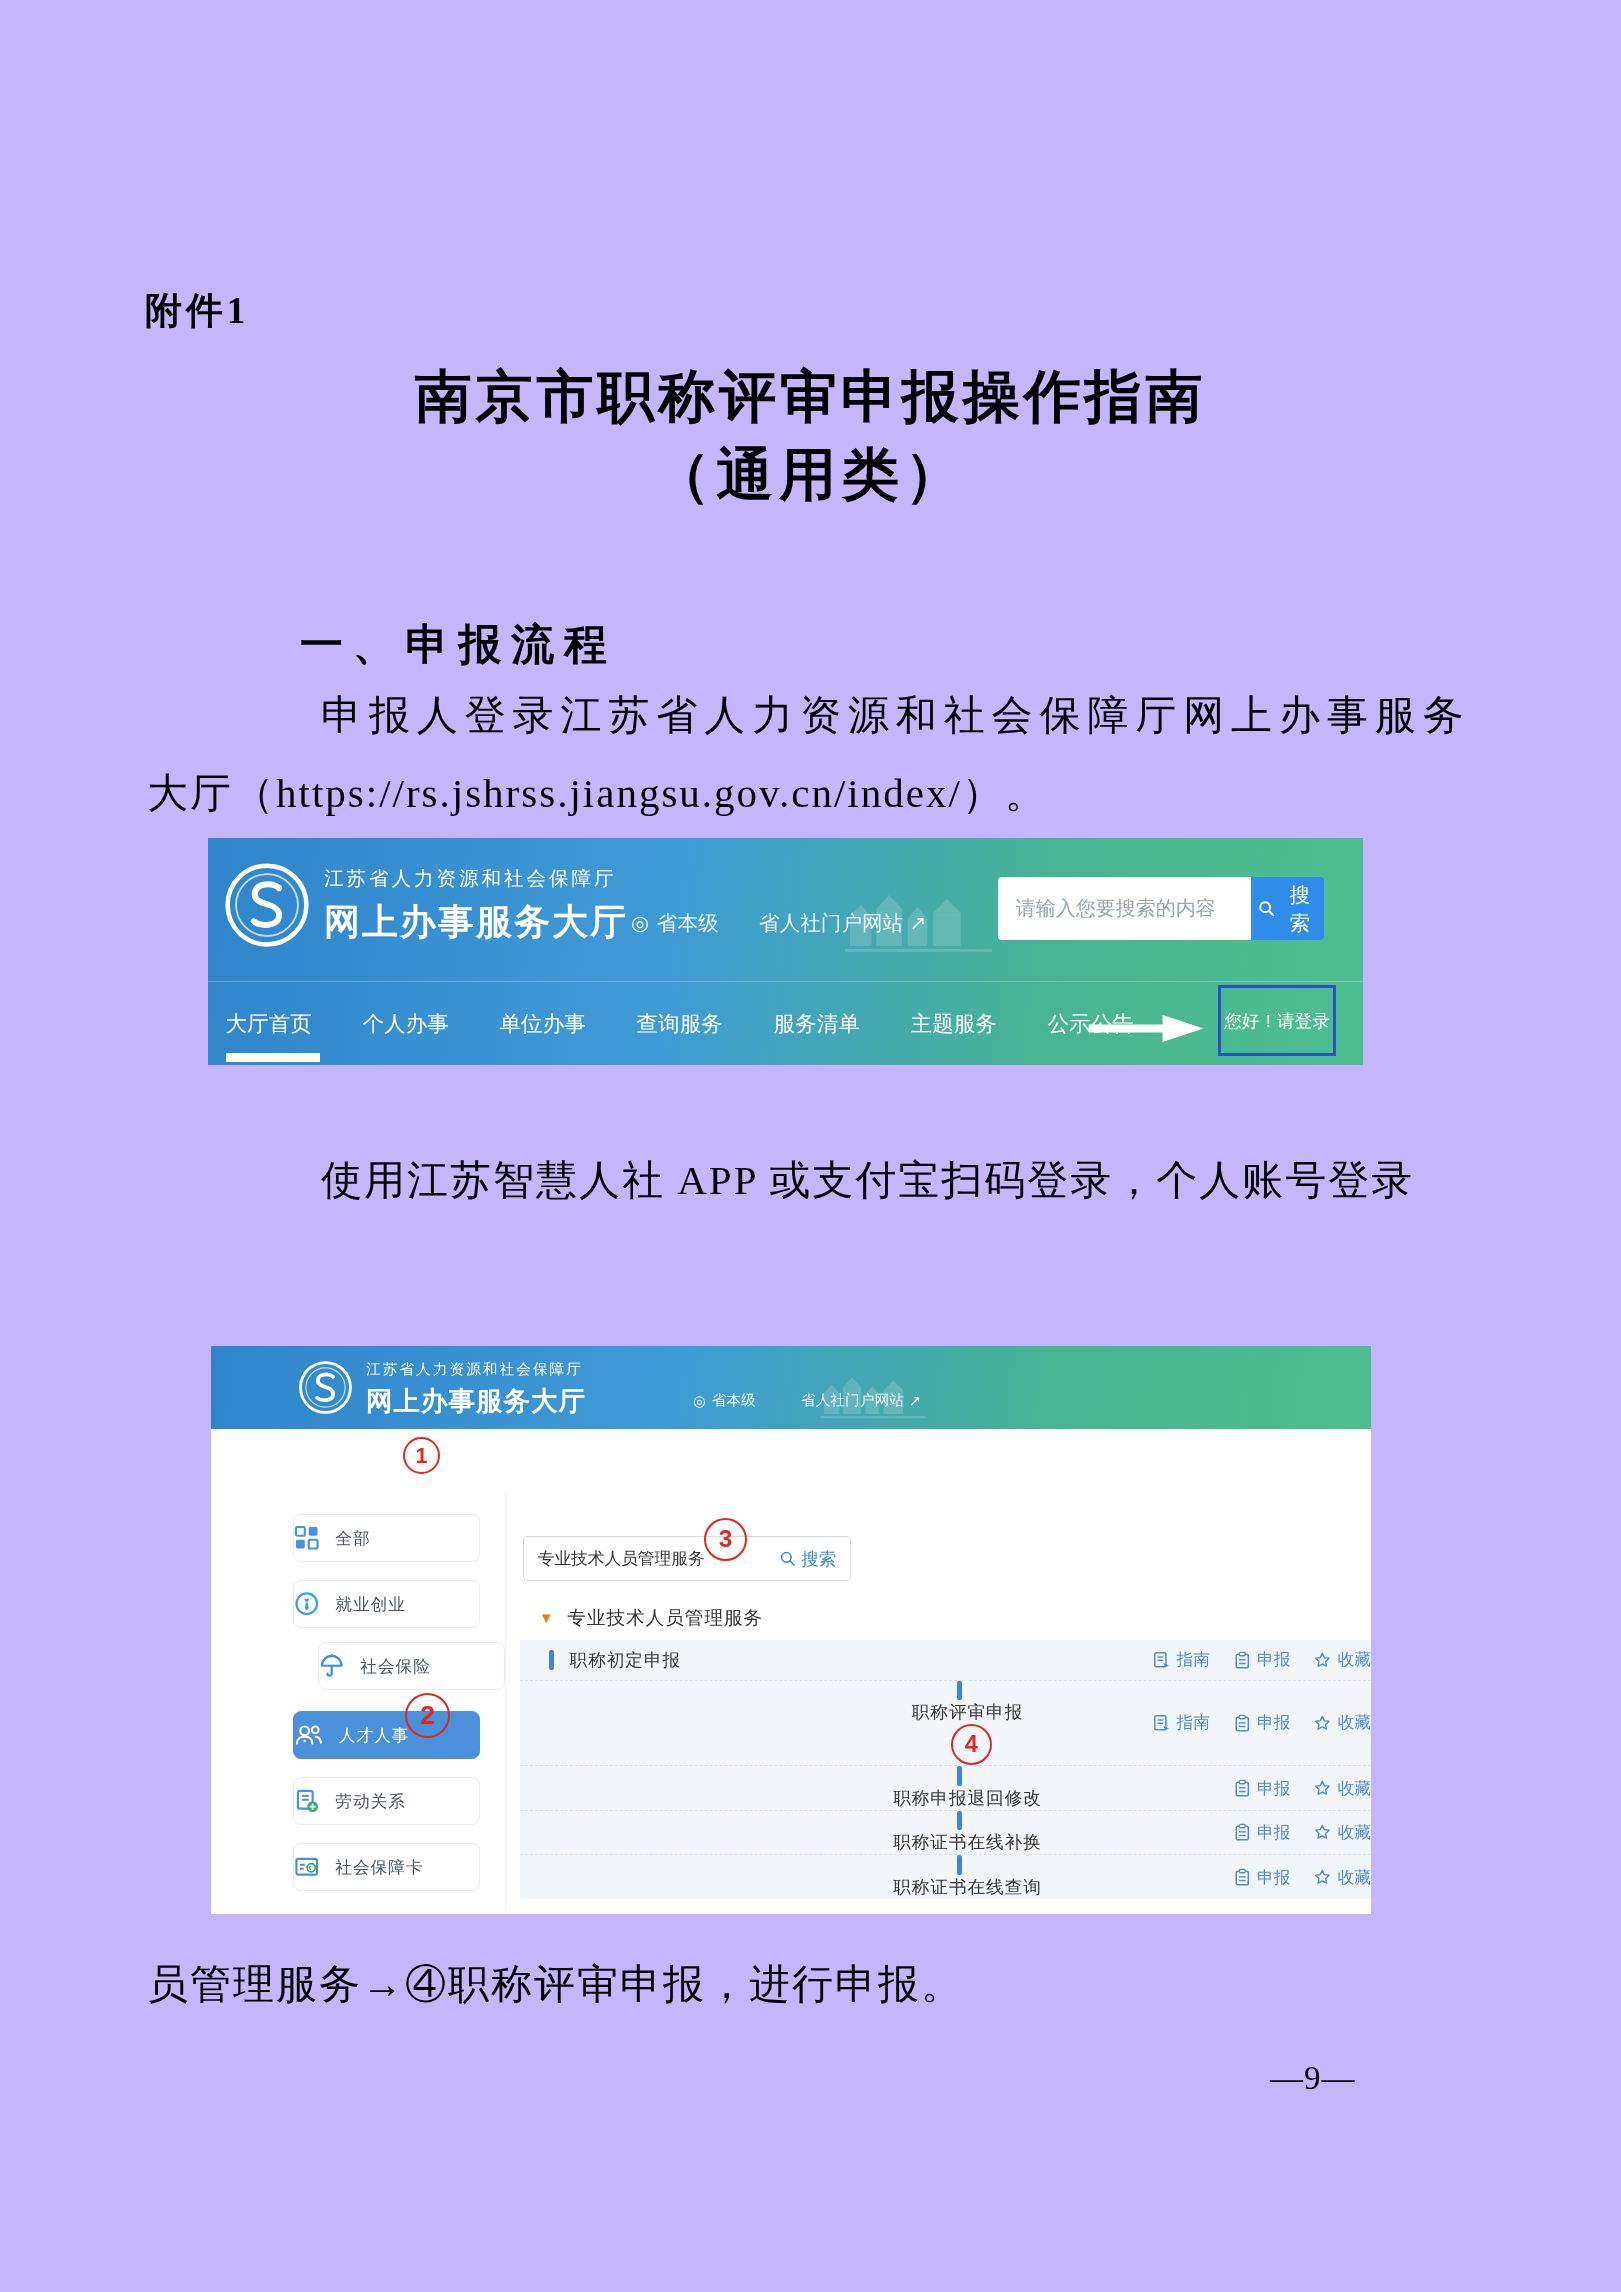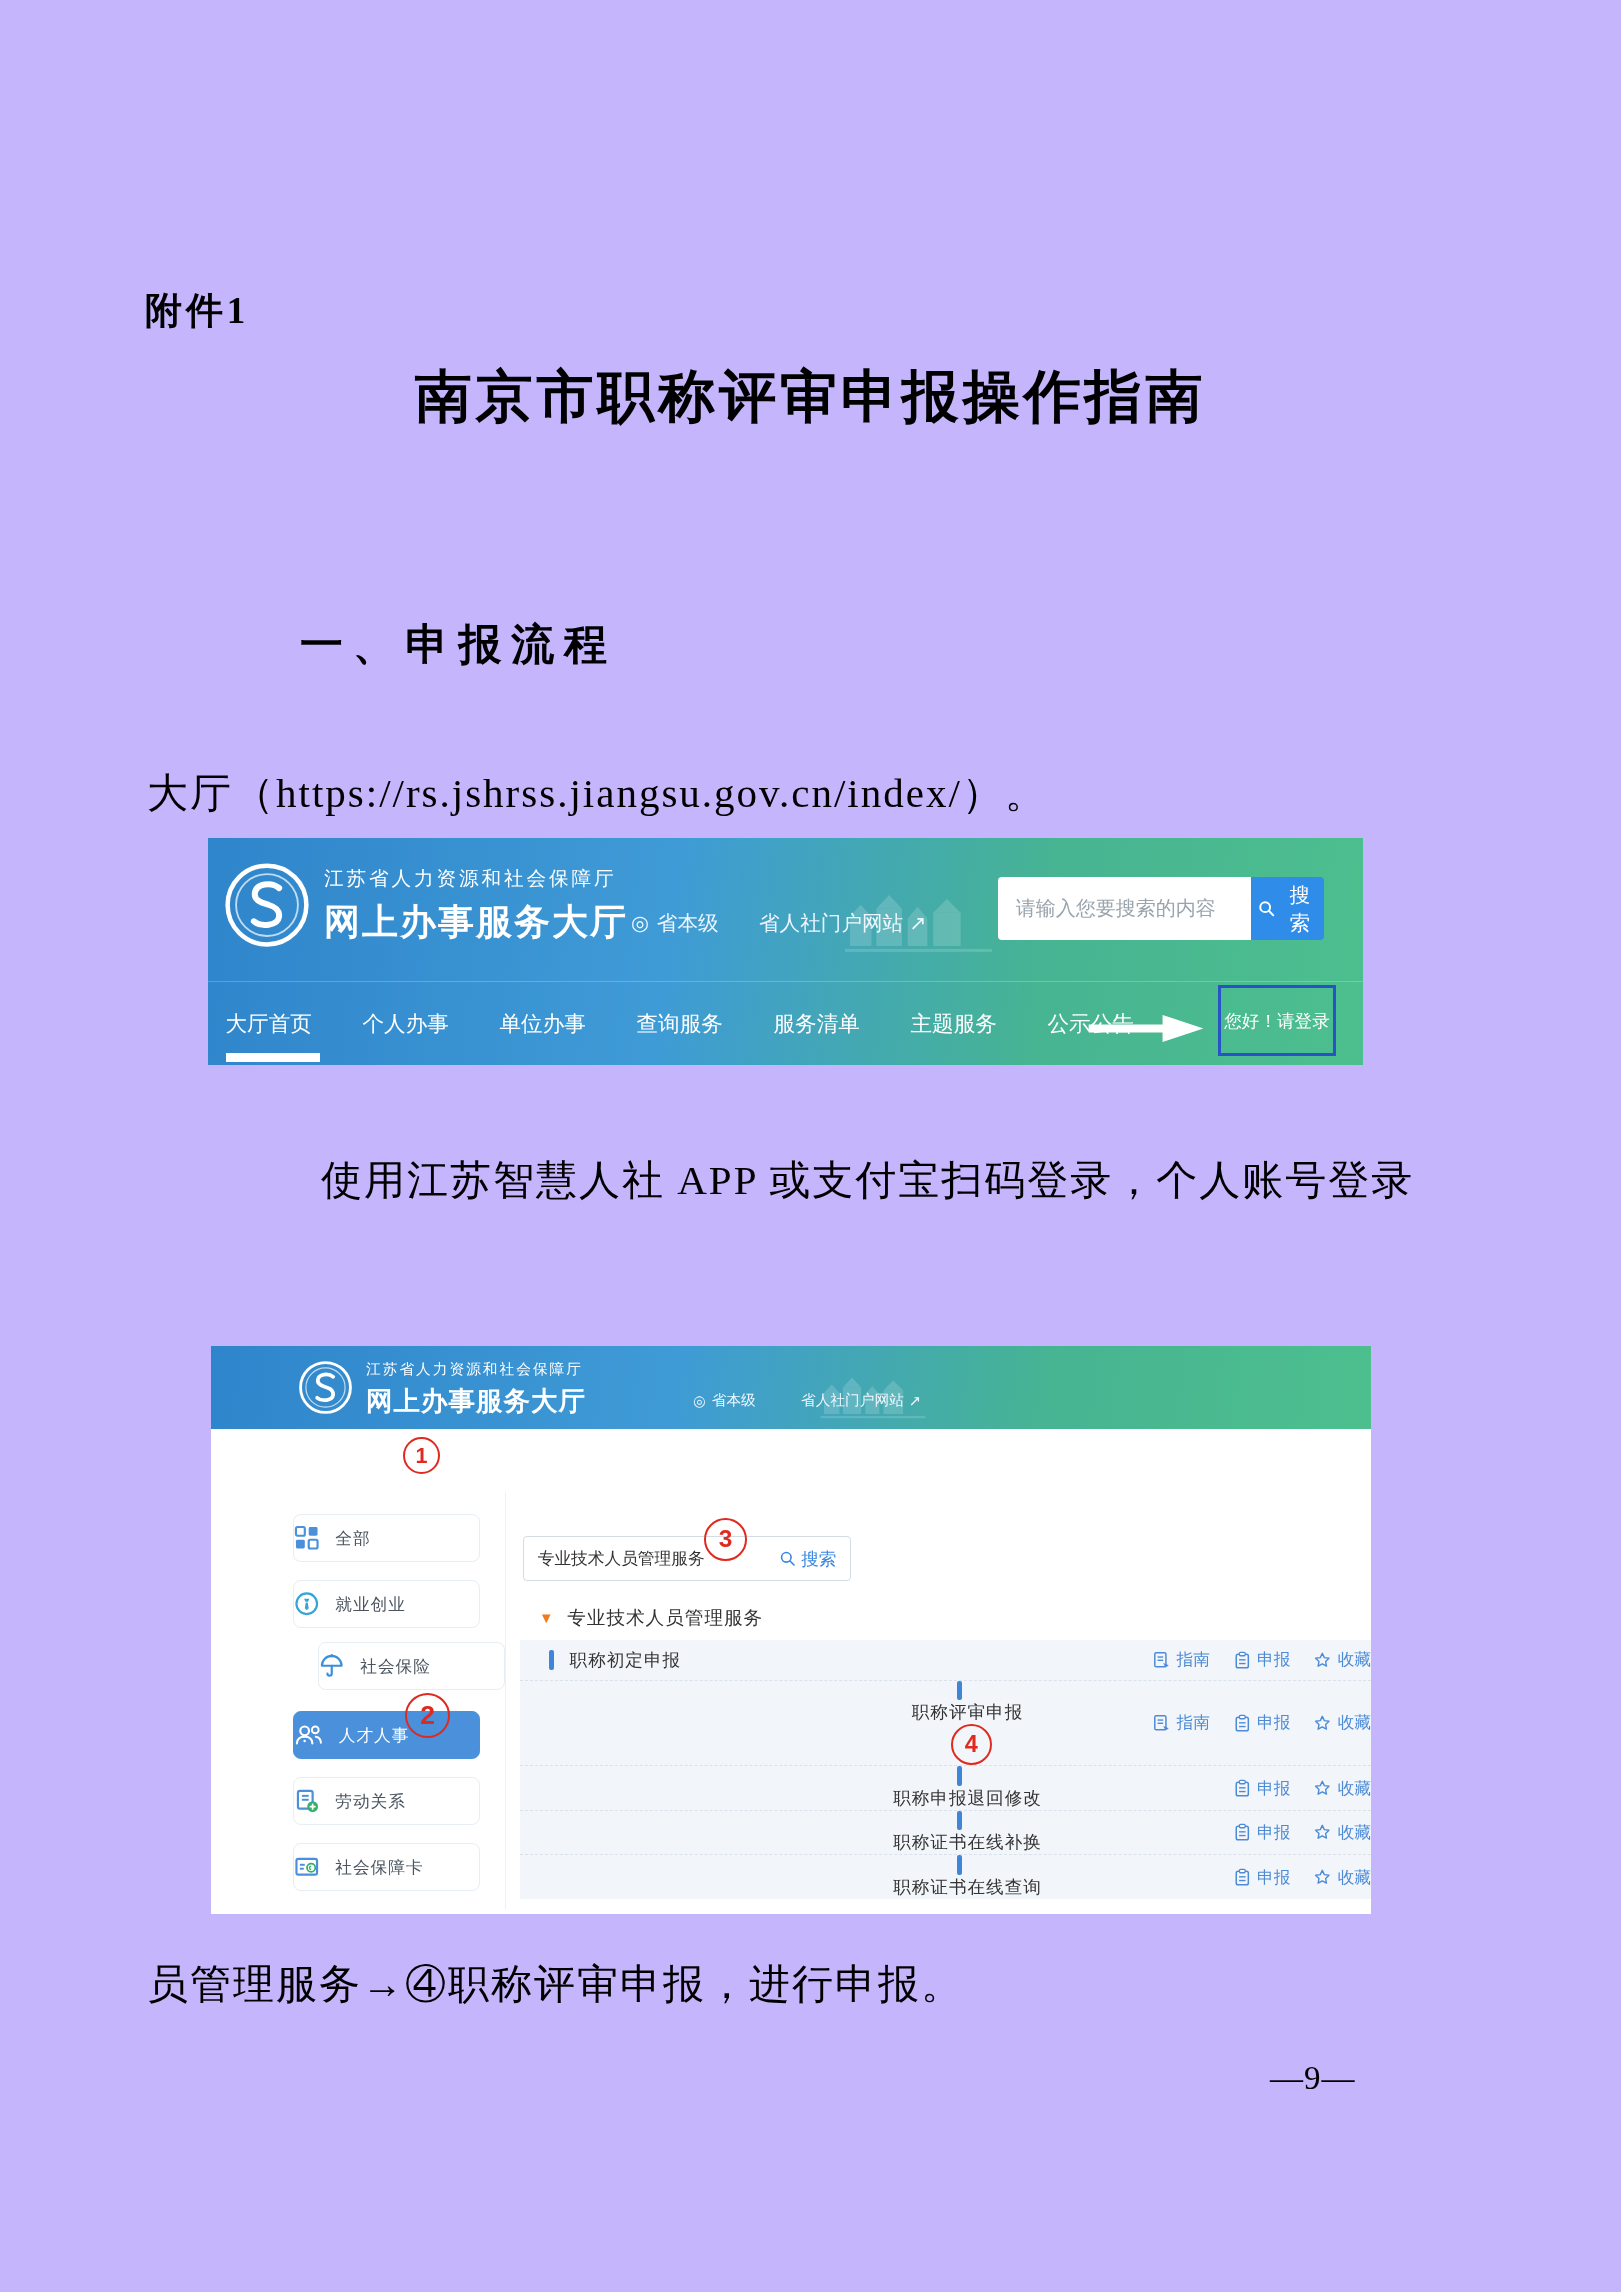--- a/index.html
+++ b/index.html
@@ -106,21 +106,23 @@
   .act.ghost{visibility:hidden;}
   .ic{flex:none;}
 </style>
 </head>
 <body>
 
 <div class="page">
 
   <div class="abs attachment">附件1</div>
   <div class="abs title1">南京市职称评审申报操作指南</div>
+  <div class="abs title2">（通用类）</div>
   <div class="abs section-heading">一、申报流程</div>
+  <div class="abs para p1l1">申报人登录江苏省人力资源和社会保障厅网上办事服务</div>
   <div class="abs para p2l1">使用江苏智慧人社 APP 或支付宝扫码登录，个人账号登录</div>
   <div class="abs para p1l2">大厅（https://rs.jshrss.jiangsu.gov.cn/index/）。</div>
   <div class="abs para p3">员管理服务→④职称评审申报，进行申报。</div>
   <div class="abs pagenum">—9—</div>
 
   <div class="abs shot shot1 grad">
     <div class="s1-header">
 
       <svg class="abs decor" style="left:637px;top:49px;" width="147" height="69" viewBox="0 0 150 70">
         <g fill="#fff">

